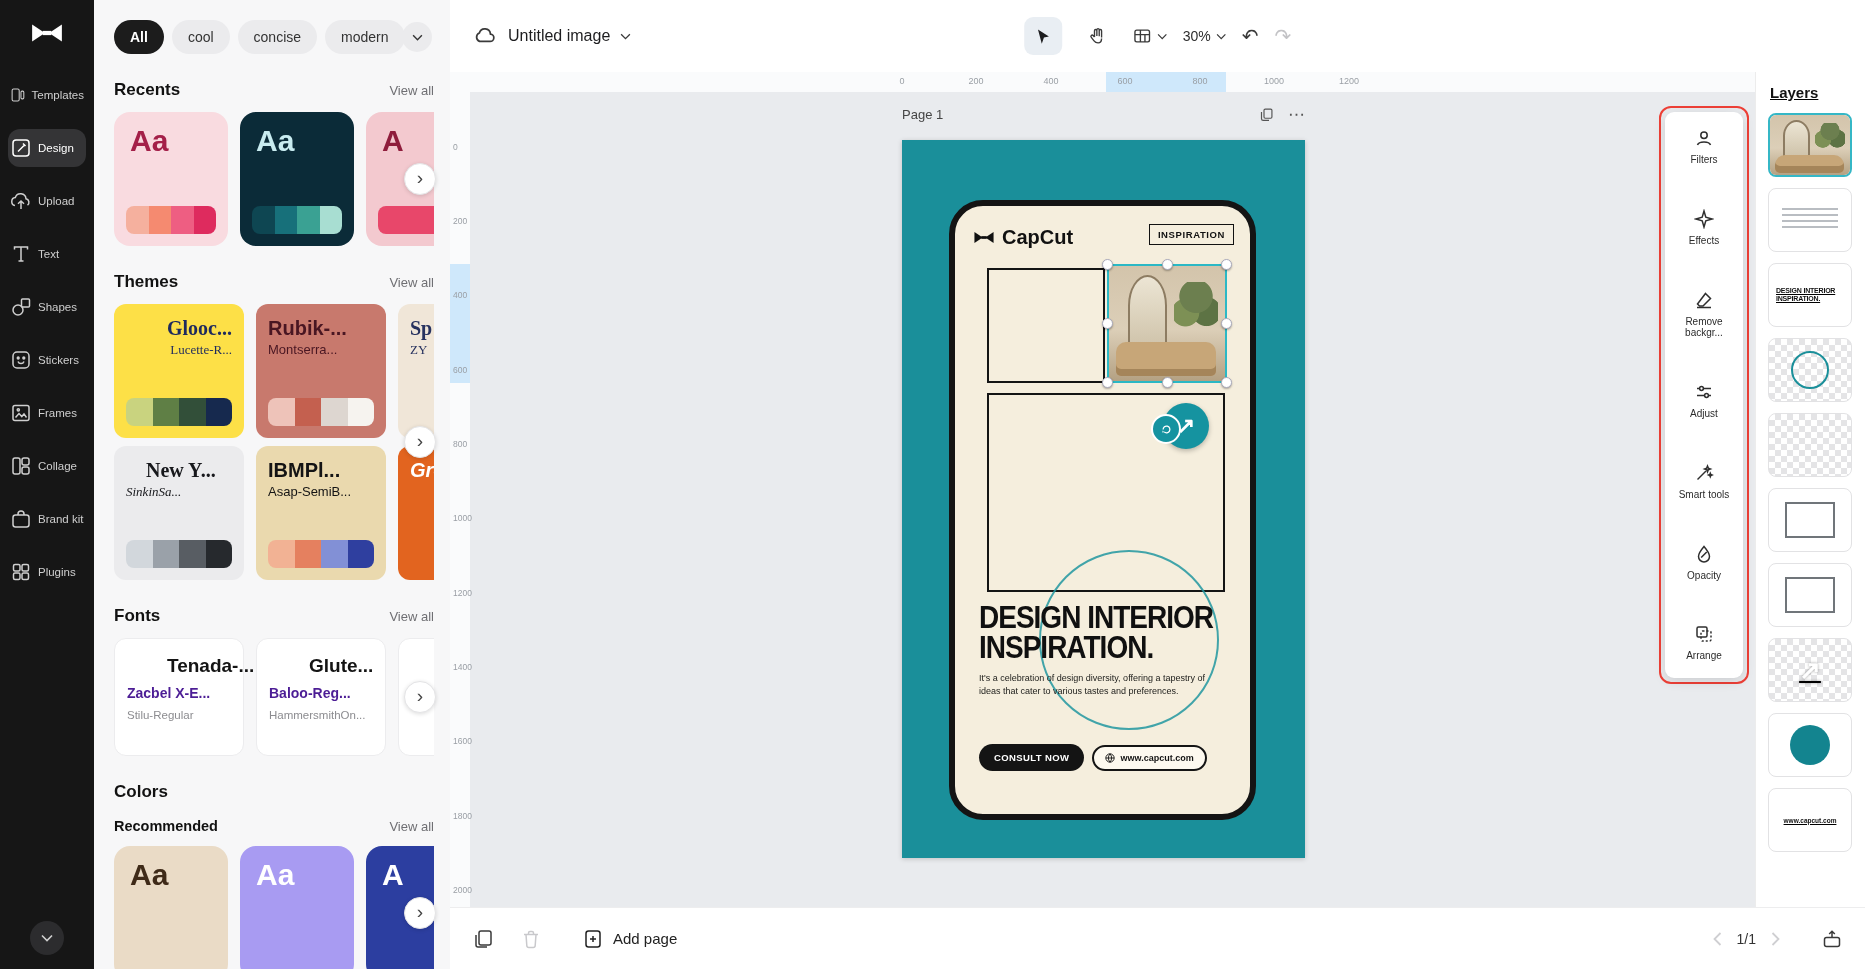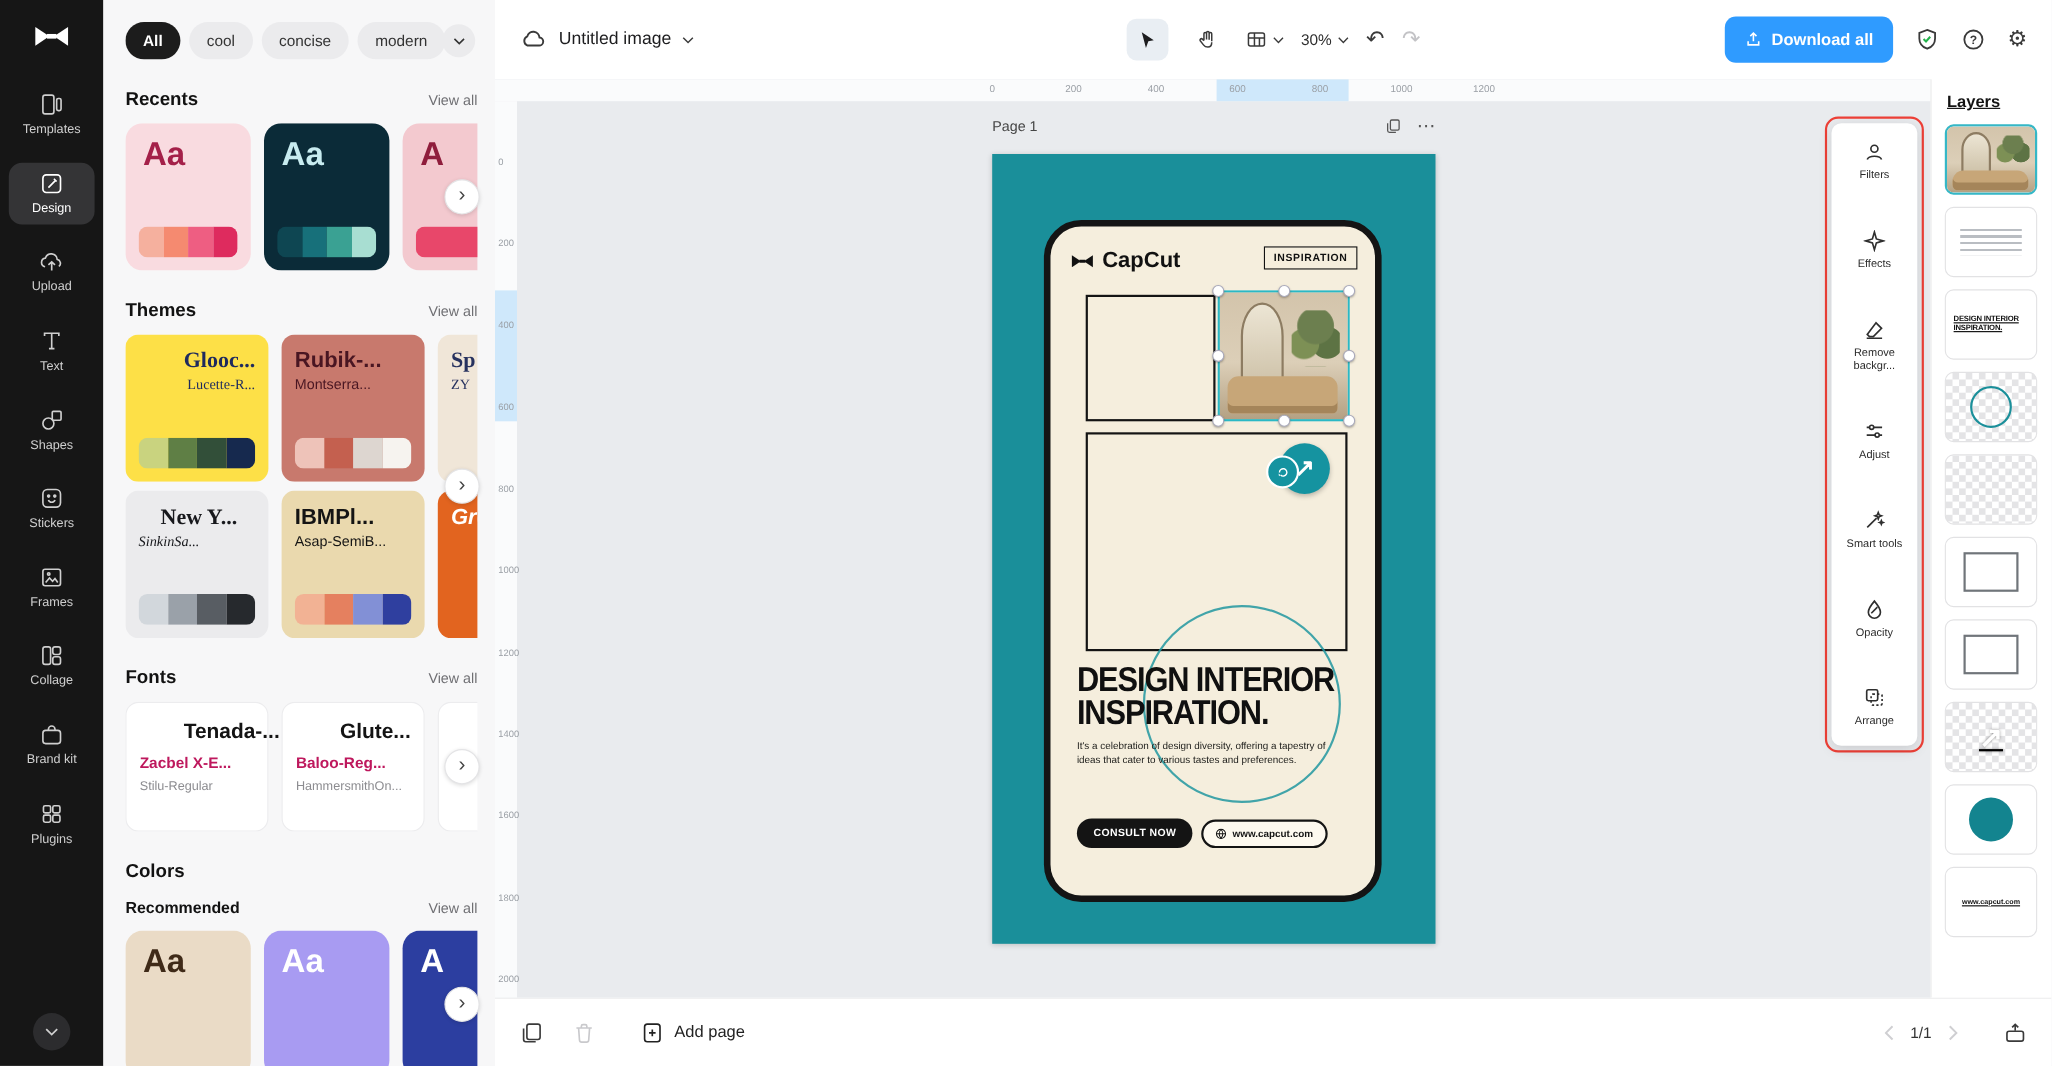--- a/index.html
+++ b/index.html
@@ -5,21 +5,21 @@
   *{margin:0;padding:0;box-sizing:border-box;}
   html,body{width:1865px;height:969px;overflow:hidden;font-family:"Liberation Sans",sans-serif;background:#fff;}
   .app{display:flex;width:1865px;height:969px;}
   [data-interactable="true"]{cursor:pointer;}
   svg{display:block;}
 
   
   .rail{width:94px;background:#161616;display:flex;flex-direction:column;align-items:center;padding:16px 0 14px;flex-shrink:0;}
   .rail-logo{width:44px;height:34px;display:flex;align-items:center;justify-content:center;margin-bottom:26px;}
   .rail-items{display:flex;flex-direction:column;gap:15px;align-items:center;width:100%;}
-  .rail-item{width:78px;padding:8px 2px;border-radius:12px;display:flex;flex-direction:column;align-items:center;gap:6px;color:#cfcfcf;}
+  .rail-item{width:78px;padding:8px 2px;border-radius:12px;display:flex;flex-direction:row;align-items:center;gap:6px;color:#cfcfcf;}
   .rail-item span{font-size:11.5px;text-align:center;line-height:1.1;}
   .rail-item svg{stroke:#cfcfcf;fill:none;stroke-width:1.5;}
   .rail-item.active{background:#343436;color:#fff;}
   .rail-item.active svg{stroke:#fff;}
   .rail-more{margin-top:auto;width:34px;height:34px;border-radius:50%;background:#2c2c2e;display:flex;align-items:center;justify-content:center;}
 
   
   .panel{width:356px;background:#f7f7f8;padding:20px 16px 0 20px;overflow:hidden;flex-shrink:0;position:relative;}
   .chips{display:flex;gap:8px;height:34px;align-items:center;position:relative;overflow:hidden;padding-right:40px;}
   .chip{border:none;border-radius:17px;padding:9px 16px;font-size:14px;background:#ebebed;color:#333;white-space:nowrap;font-family:inherit;}
@@ -38,21 +38,21 @@
   .pal-sample{position:absolute;left:16px;top:12px;font-size:30px;font-weight:bold;}
   .pal-strip{position:absolute;left:12px;right:12px;bottom:12px;height:28px;border-radius:8px;overflow:hidden;display:flex;}
   .pal-strip span{flex:1;}
   .theme-card{width:130px;height:134px;border-radius:12px;position:relative;flex-shrink:0;overflow:hidden;padding:14px 12px;}
   .th-title{font-size:20px;font-weight:bold;line-height:1.05;}
   .th-sub{font-size:13px;margin-top:3px;}
   .serif{font-family:"Liberation Serif",serif;}
   .italic{font-style:italic;}
   .font-card{width:130px;height:118px;border-radius:12px;background:#fff;border:1px solid #ececee;flex-shrink:0;padding:16px 12px;}
   .f-name{font-size:19px;font-weight:bold;color:#141414;margin-left:40px;}
-  .f-sub{font-size:14px;font-weight:bold;color:#be185d;margin-top:8px;}
+  .f-sub{font-size:14px;font-weight:bold;color:#4c1d95;margin-top:8px;}
   .f-sub2{font-size:11.5px;color:#8c8c90;margin-top:8px;}
 
   
   .main{flex:1;display:flex;flex-direction:column;min-width:0;}
   .toolbar{height:72px;background:#fff;display:flex;align-items:center;padding:0 22px;position:relative;flex-shrink:0;}
   .tb-left{display:flex;align-items:center;gap:10px;}
   .doc-title{font-size:16px;color:#1d1d1f;}
   .tb-center{position:absolute;left:50%;top:0;height:72px;transform:translateX(-50%);display:flex;align-items:center;gap:16px;}
   .tool-btn{width:38px;height:38px;border-radius:9px;display:flex;align-items:center;justify-content:center;background:transparent;border:none;color:#3a3a3a;}
   .tool-btn.active{background:#e9eef3;}
@@ -425,41 +425,20 @@
         <div class="tool-group" data-interactable="true">
           <span class="zoom-label" data-interactable="false">30%</span>
           <svg width="10" height="7" viewBox="0 0 12 8" data-interactable="false">
               <polyline points="1,1.5 6,6.5 11,1.5" fill="none" stroke="#3a3a3a" stroke-width="1.5"></polyline>
             </svg>
         </div>
         <button class="glyph-btn" data-interactable="true">↶</button>
         <button class="glyph-btn disabled" data-interactable="true">↷</button>
       </div>
 
-      <div class="tb-right">
-        <button class="download-btn" data-interactable="true">
-          <svg width="16" height="16" viewBox="0 0 20 20" fill="none" stroke="#fff" stroke-width="1.8" data-interactable="false">
-              <path d="M10 12 V3 M6.5 6 L10 2.5 L13.5 6 M4 12 v4 h12 v-4"></path>
-            </svg>
-          <span data-interactable="false">Download all</span>
-        </button>
-        <span data-interactable="true">
-          <svg width="22" height="22" viewBox="0 0 20 20" fill="none" stroke="#3a3a3a" stroke-width="1.5">
-              <path d="M10 2 L16.5 4.5 v4.5 c0 4.5-3 7.3-6.5 8.5 C6.5 16.3 3.5 13.5 3.5 9 V4.5 Z"></path>
-              <path d="M7 9.5 l2 2 3.5-3.8" stroke="#23b24b" stroke-width="1.7"></path>
-            </svg>
-        </span>
-        <span data-interactable="true">
-          <svg width="22" height="22" viewBox="0 0 20 20">
-              <circle cx="10" cy="10" r="7.5" fill="none" stroke="#3a3a3a" stroke-width="1.5"></circle>
-              <text x="10" y="13.5" text-anchor="middle" font-size="10" font-weight="bold" fill="#3a3a3a" font-family="Liberation Sans, sans-serif">?</text>
-            </svg>
-        </span>
-        <span class="glyph-btn" data-interactable="true">⚙</span>
-      </div>
     </div>
 
     <div class="mid">
 
       <div class="canvas" data-interactable="true">
         <div class="h-ruler" data-interactable="false">
           <div class="h-hl" data-interactable="false"></div>
           <b class="ht0">0</b>
             <b class="ht1">200</b>
             <b class="ht2">400</b>

